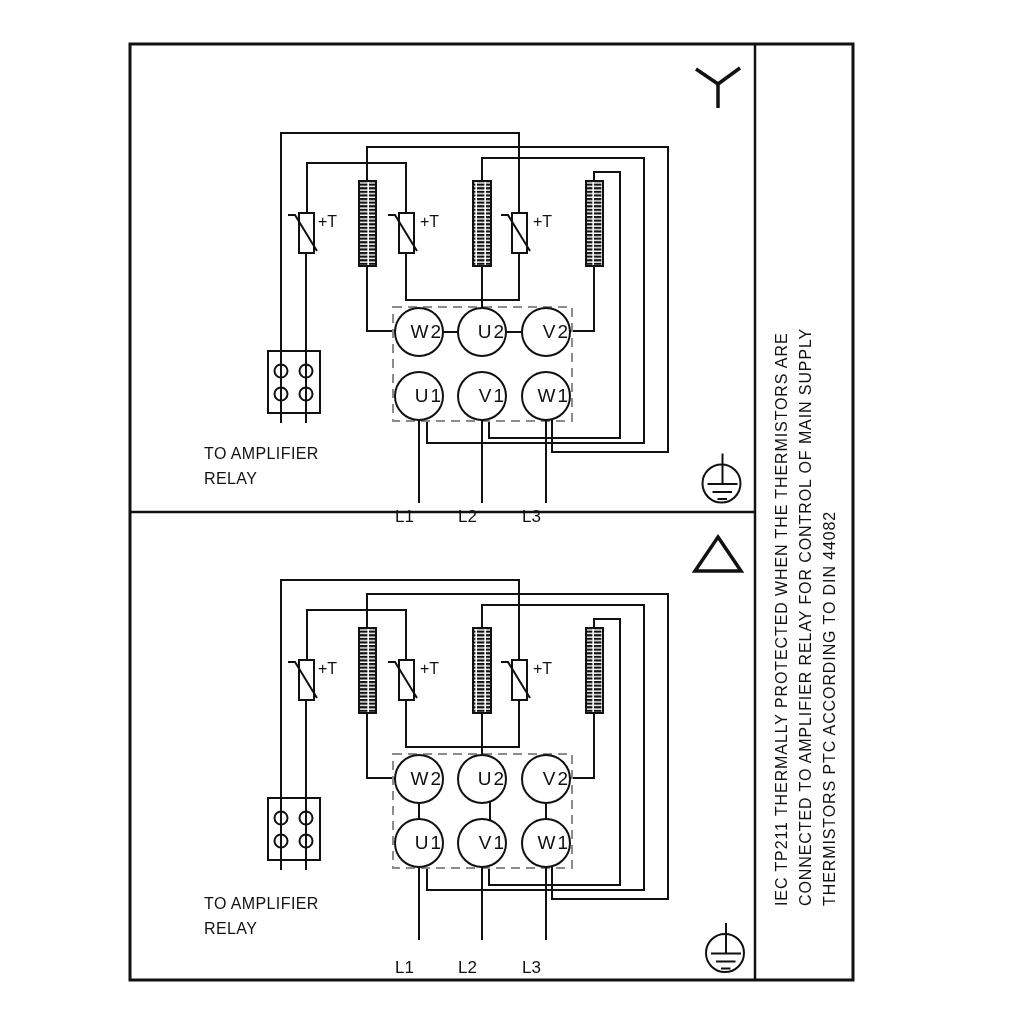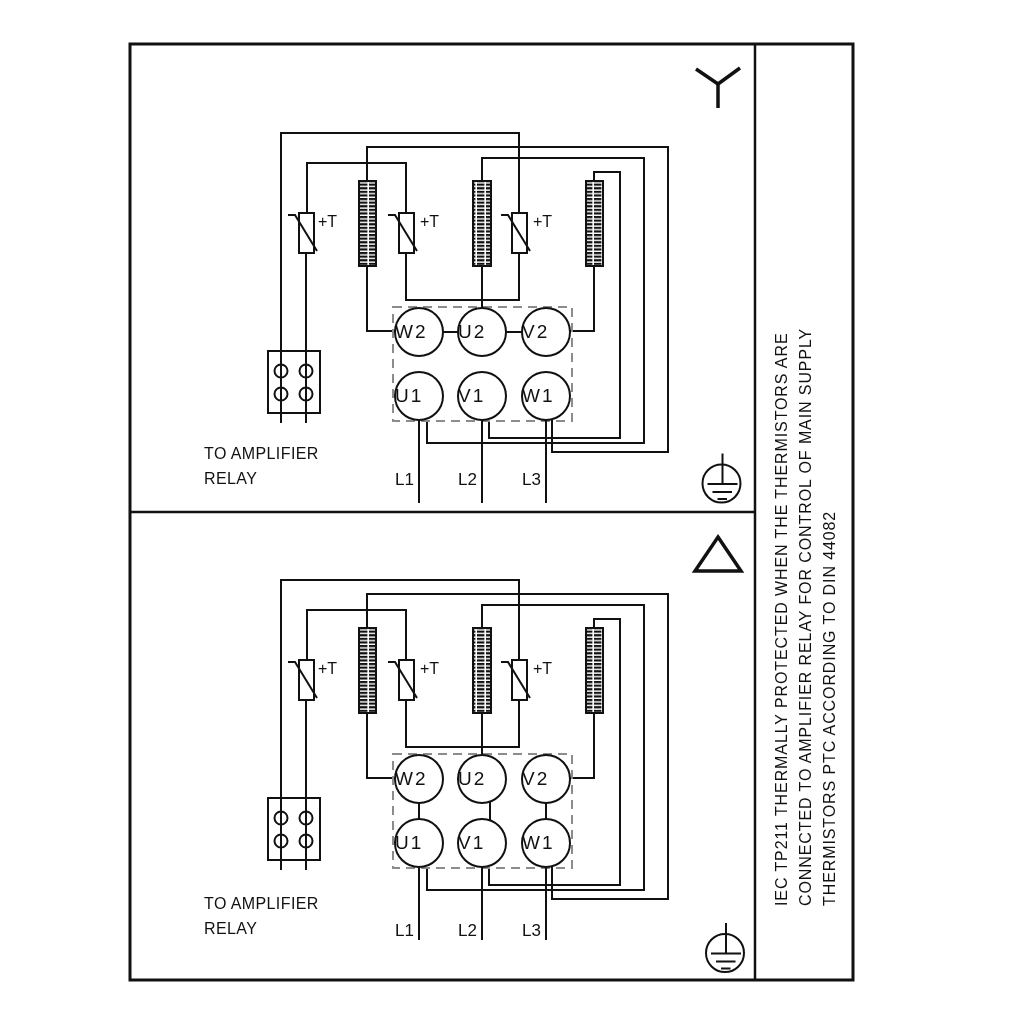--- a/index.html
+++ b/index.html
@@ -1,23 +1,23 @@
 <!DOCTYPE html>
 <html><head>
 <meta charset="utf-8">
 <style>
   html,body{margin:0;padding:0;background:#fff;}
   .stage{position:relative;width:1024px;height:1024px;background:#ffffff;overflow:hidden;
          font-family:"Liberation Sans", sans-serif;color:#111;}
   svg{position:absolute;left:0;top:0;}
   .lbl{position:absolute;white-space:nowrap;color:#111;}
   .t-label{font-size:16px;}
-  .term{width:48px;height:48px;line-height:48px;text-align:left;
+  .term{width:48px;height:48px;line-height:48px;text-align:right;
         font-size:19px;letter-spacing:2px;}
-  .supply{width:30px;height:20px;font-size:17px;text-align:right;}
+  .supply{width:30px;height:20px;font-size:17px;text-align:right;margin-top:37px;}
   .caption{font-size:16px;letter-spacing:0.4px;margin-top:16px;}
   .sidenote{font-size:16px;letter-spacing:0.9px;transform:rotate(-90deg);
             transform-origin:0 0;line-height:22px;}
 </style>
 </head>
 <body>
 
 <div class="stage">
 
   <svg width="1024" height="1024" viewBox="0 0 1024 1024">

